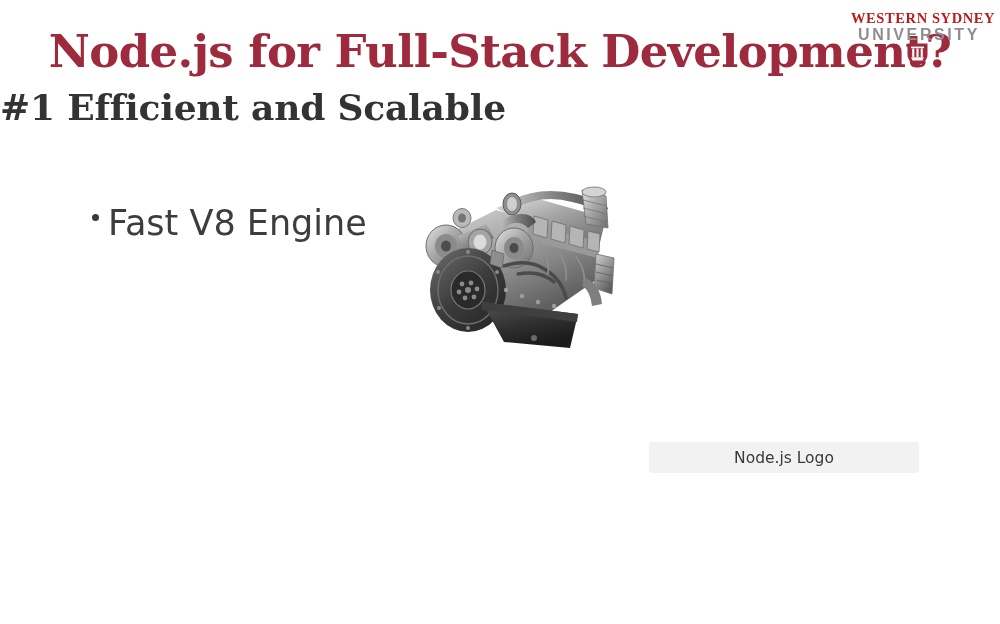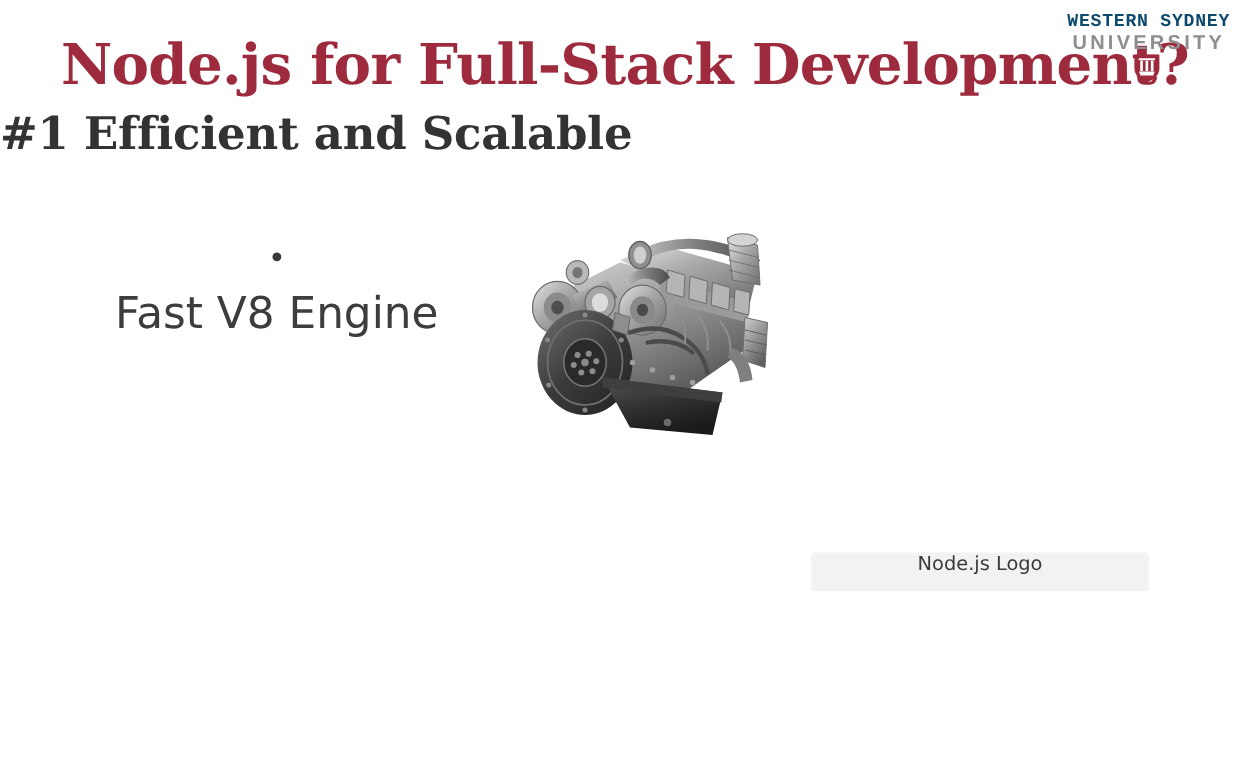--- a/index.html
+++ b/index.html
@@ -24,25 +24,25 @@
     left: 851px;
     top: 11px;
     width: 136px;
     height: 30px;
     text-align: center;
     line-height: 1;
     z-index: 3;
   }
   #uni-logo .logo-line1 {
     display: block;
-    font-family: Liberation Mono, monospace;
+    font-family: Liberation Serif, serif;
     font-weight: bold;
     font-size: 14.5px;
     letter-spacing: 0.6px;
-    color: #0c4a6e;
+    color: #b91c1c;
     white-space: nowrap;
   }
   #uni-logo .logo-line2 {
     display: block;
     font-family: "Liberation Sans", sans-serif;
     font-weight: bold;
     font-size: 16px;
     letter-spacing: 2.6px;
     color: #8e8e8e;
     white-space: nowrap;
@@ -91,21 +91,20 @@
   #bullet-list {
     position: absolute;
     left: 92px;
     top: 202px;
     z-index: 2;
   }
   .bullet-item {
     display: flex;
     align-items: center;
     gap: 9px;
-    flex-direction: column;
   }
   .bullet-dot {
     width: 7px;
     height: 7px;
     border-radius: 50%;
     background: #3a3a3a;
     flex: 0 0 auto;
     margin-bottom: 12px;
   }
   .bullet-text {
@@ -130,20 +129,21 @@
   
   #node-logo-placeholder {
     position: absolute;
     left: 649px;
     top: 442px;
     width: 270px;
     height: 31px;
     background: #f2f2f2;
     border-radius: 3px;
     display: flex;
+    align-items: center;
     justify-content: center;
     z-index: 2;
   }
   #node-logo-placeholder .ph-text {
     font-family: "DejaVu Sans", "Liberation Sans", sans-serif;
     font-size: 15.5px;
     color: #3a3a3a;
     white-space: nowrap;
   }
 </style>

